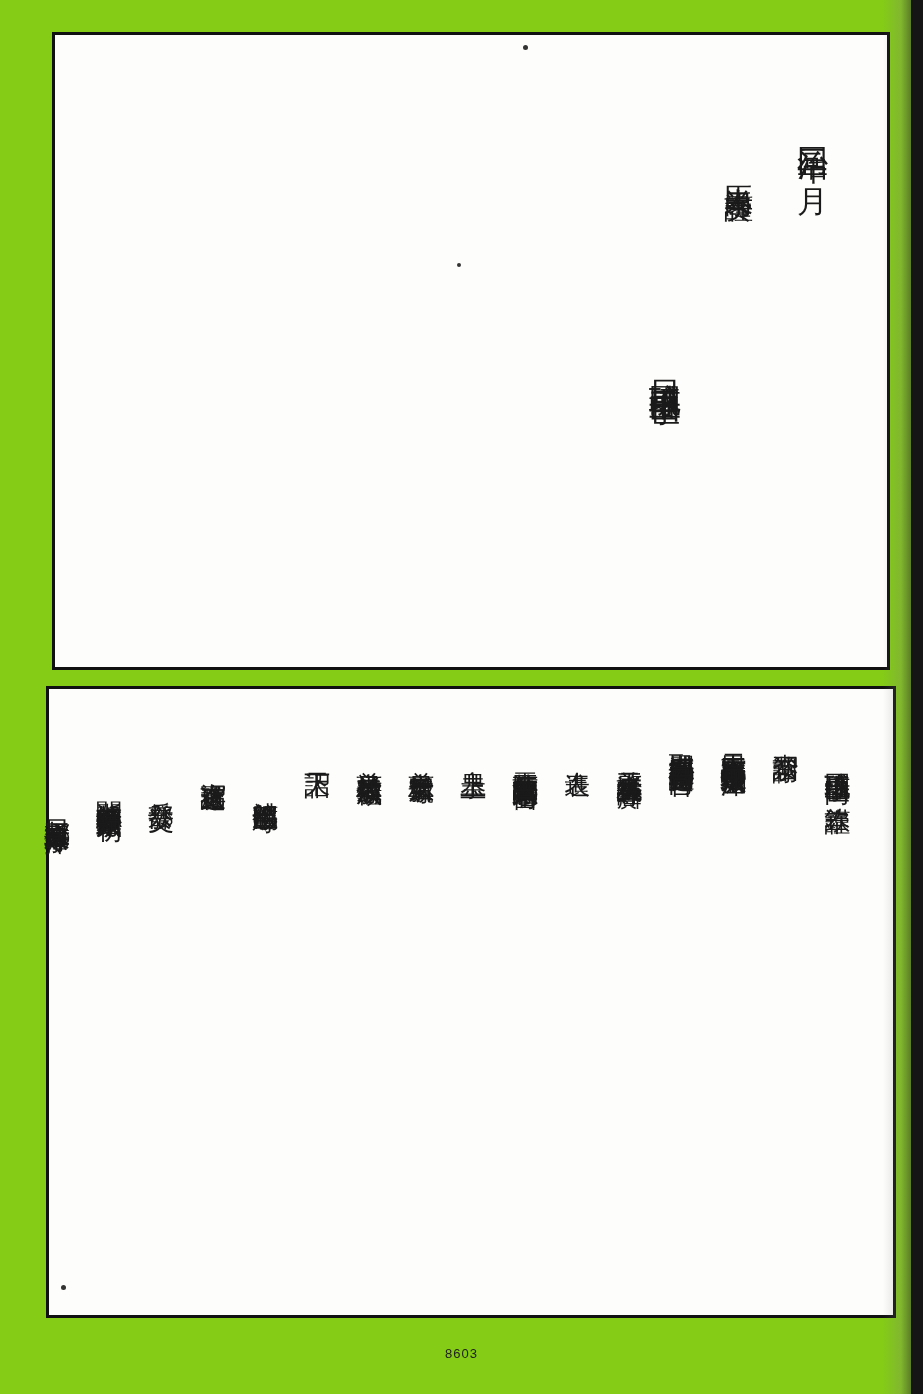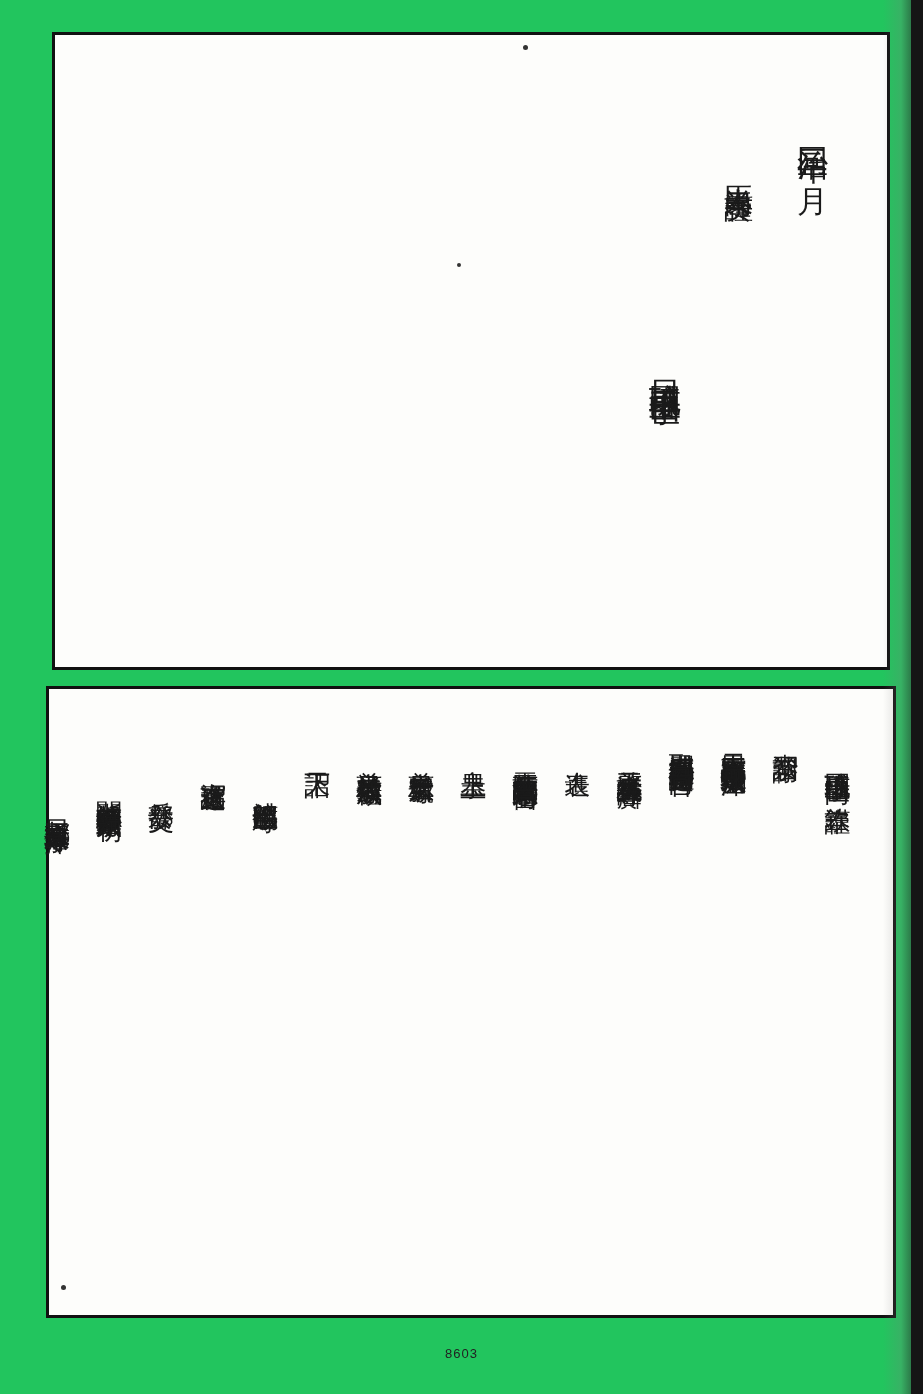--- a/index.html
+++ b/index.html
@@ -13,21 +13,21 @@
     position: relative;
     font-family: "DejaVu Sans", sans-serif;
     overflow: hidden;
   }
 
   
   .scan-page {
     position: absolute;
     left: 0; top: 0;
     width: 923px; height: 1394px;
-    background: #22c55e;
+    background: #84cc16;
   }
 
   
   .scan-edge-shadow {
     position: absolute;
     top: 0;
     right: 0;
     width: 40px;
     height: 1394px;
     background: linear-gradient(to right, rgba(255,255,255,0) 0%, rgba(120,120,120,0.25) 45%, rgba(30,30,30,0.85) 100%);

